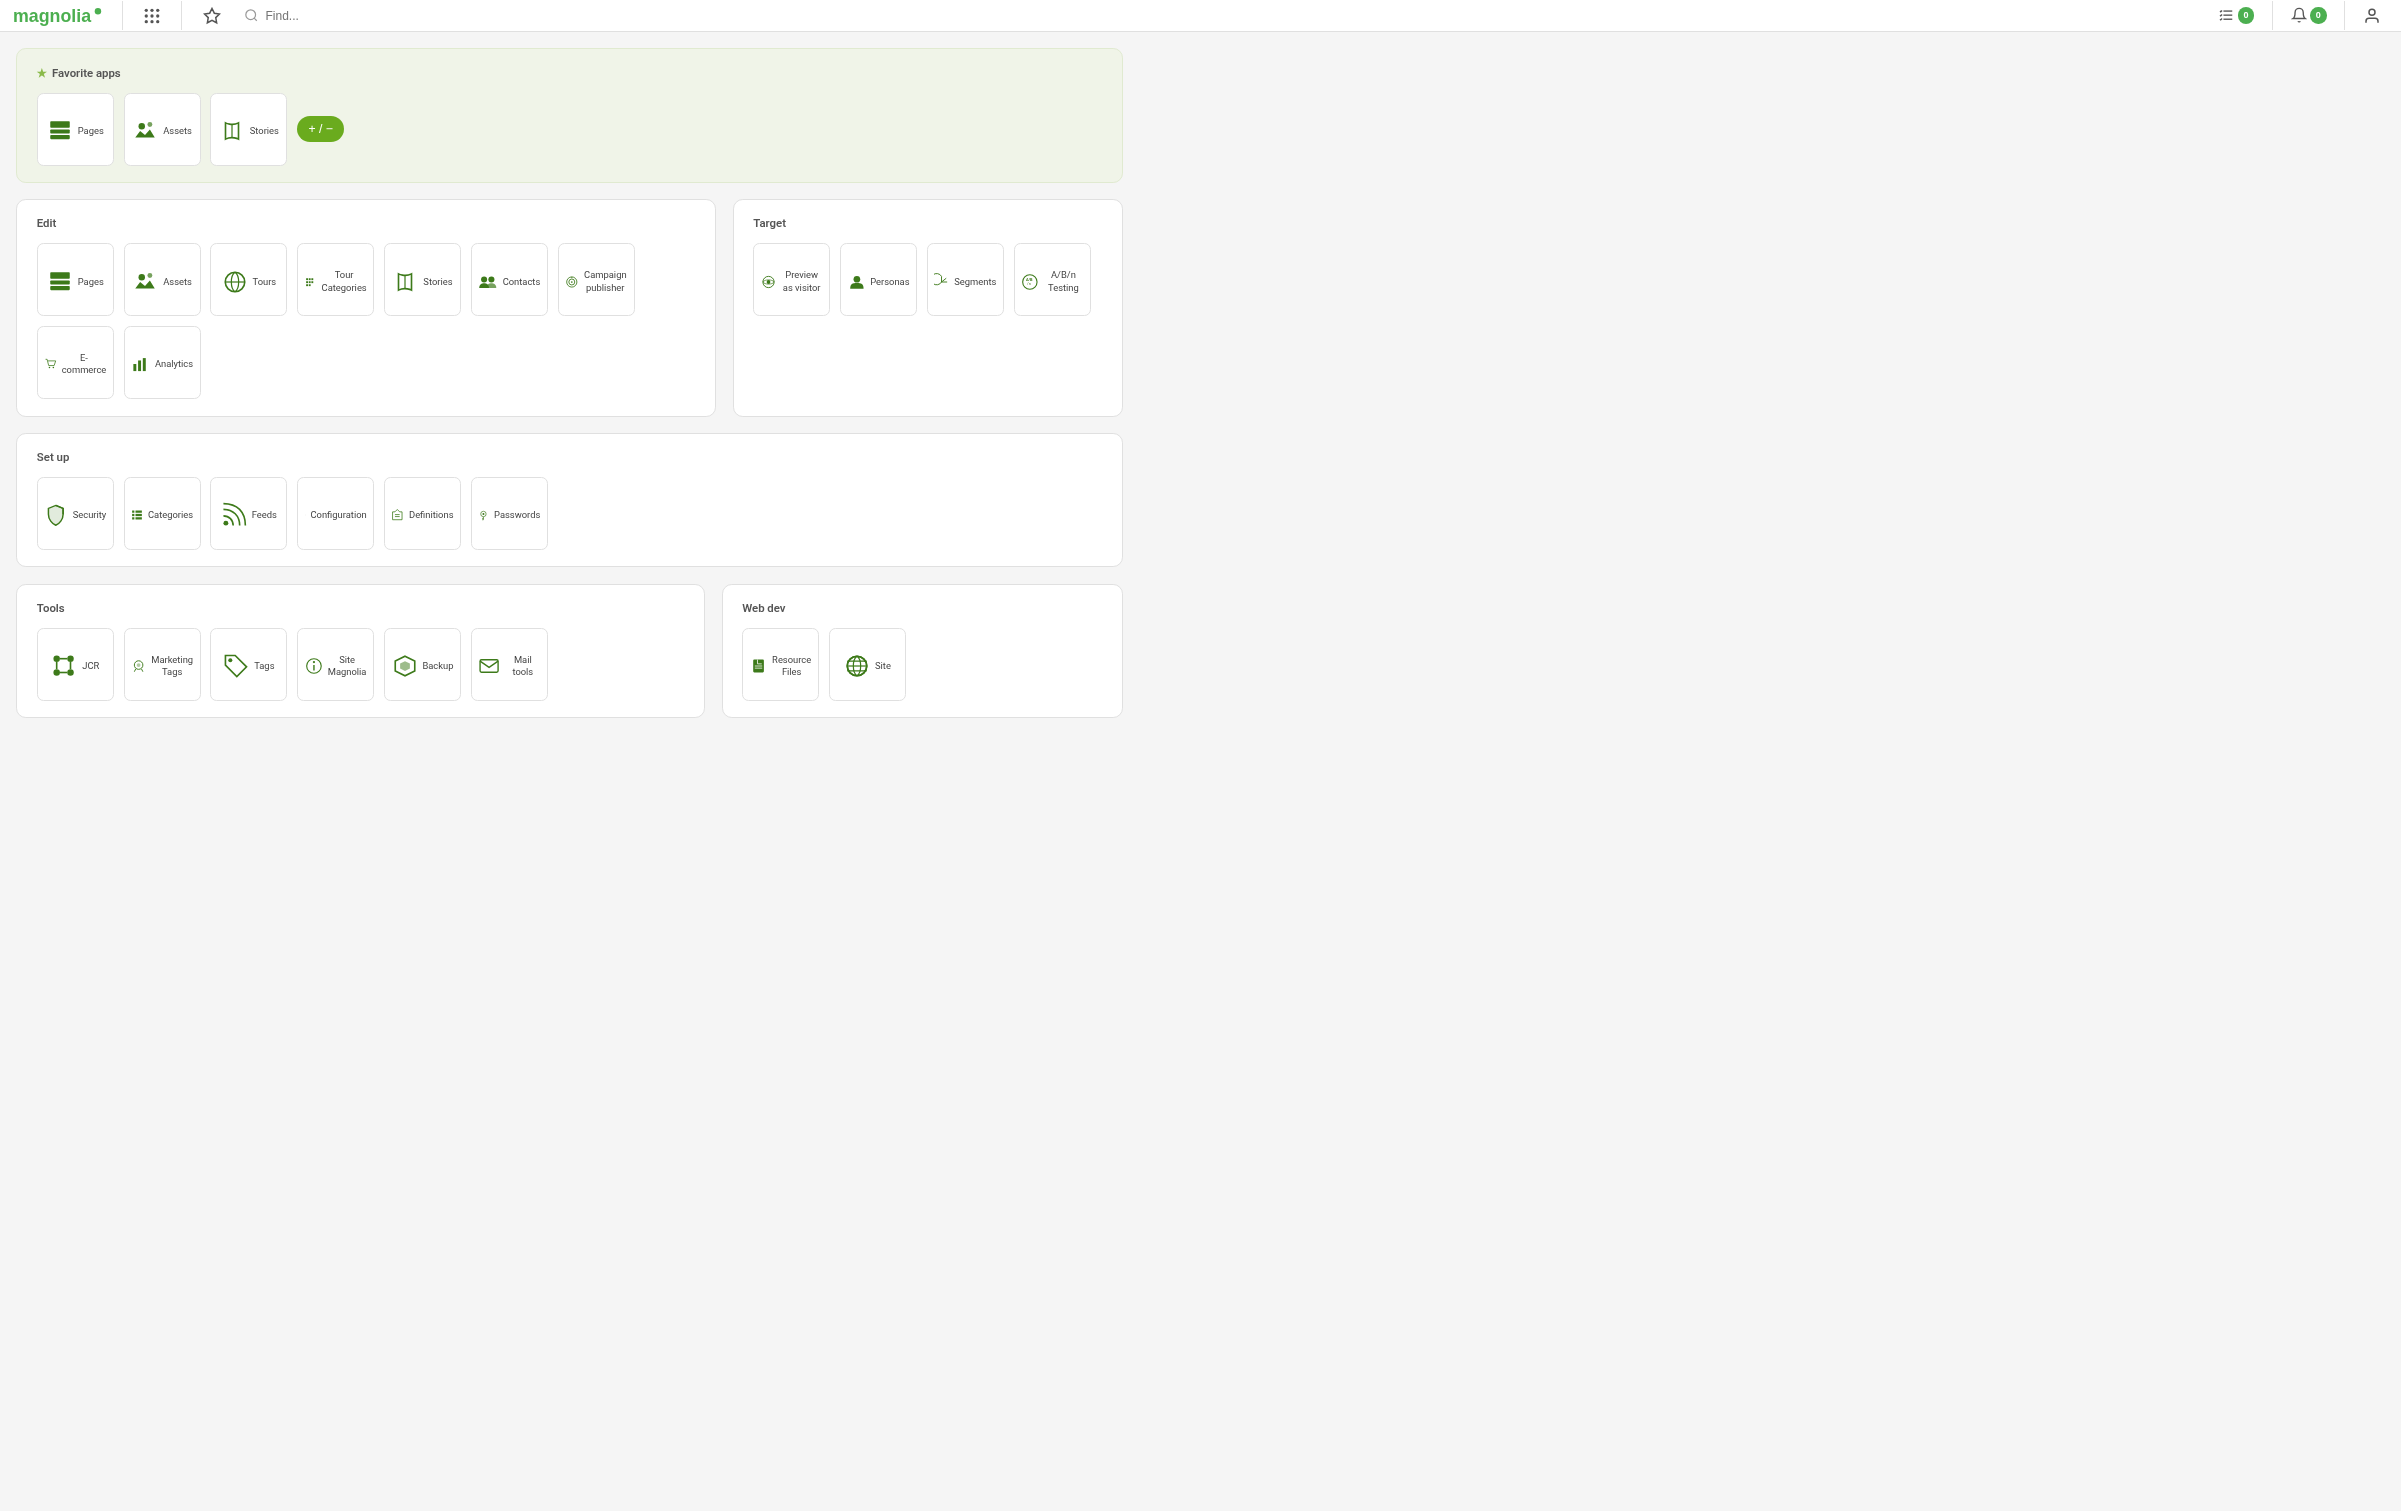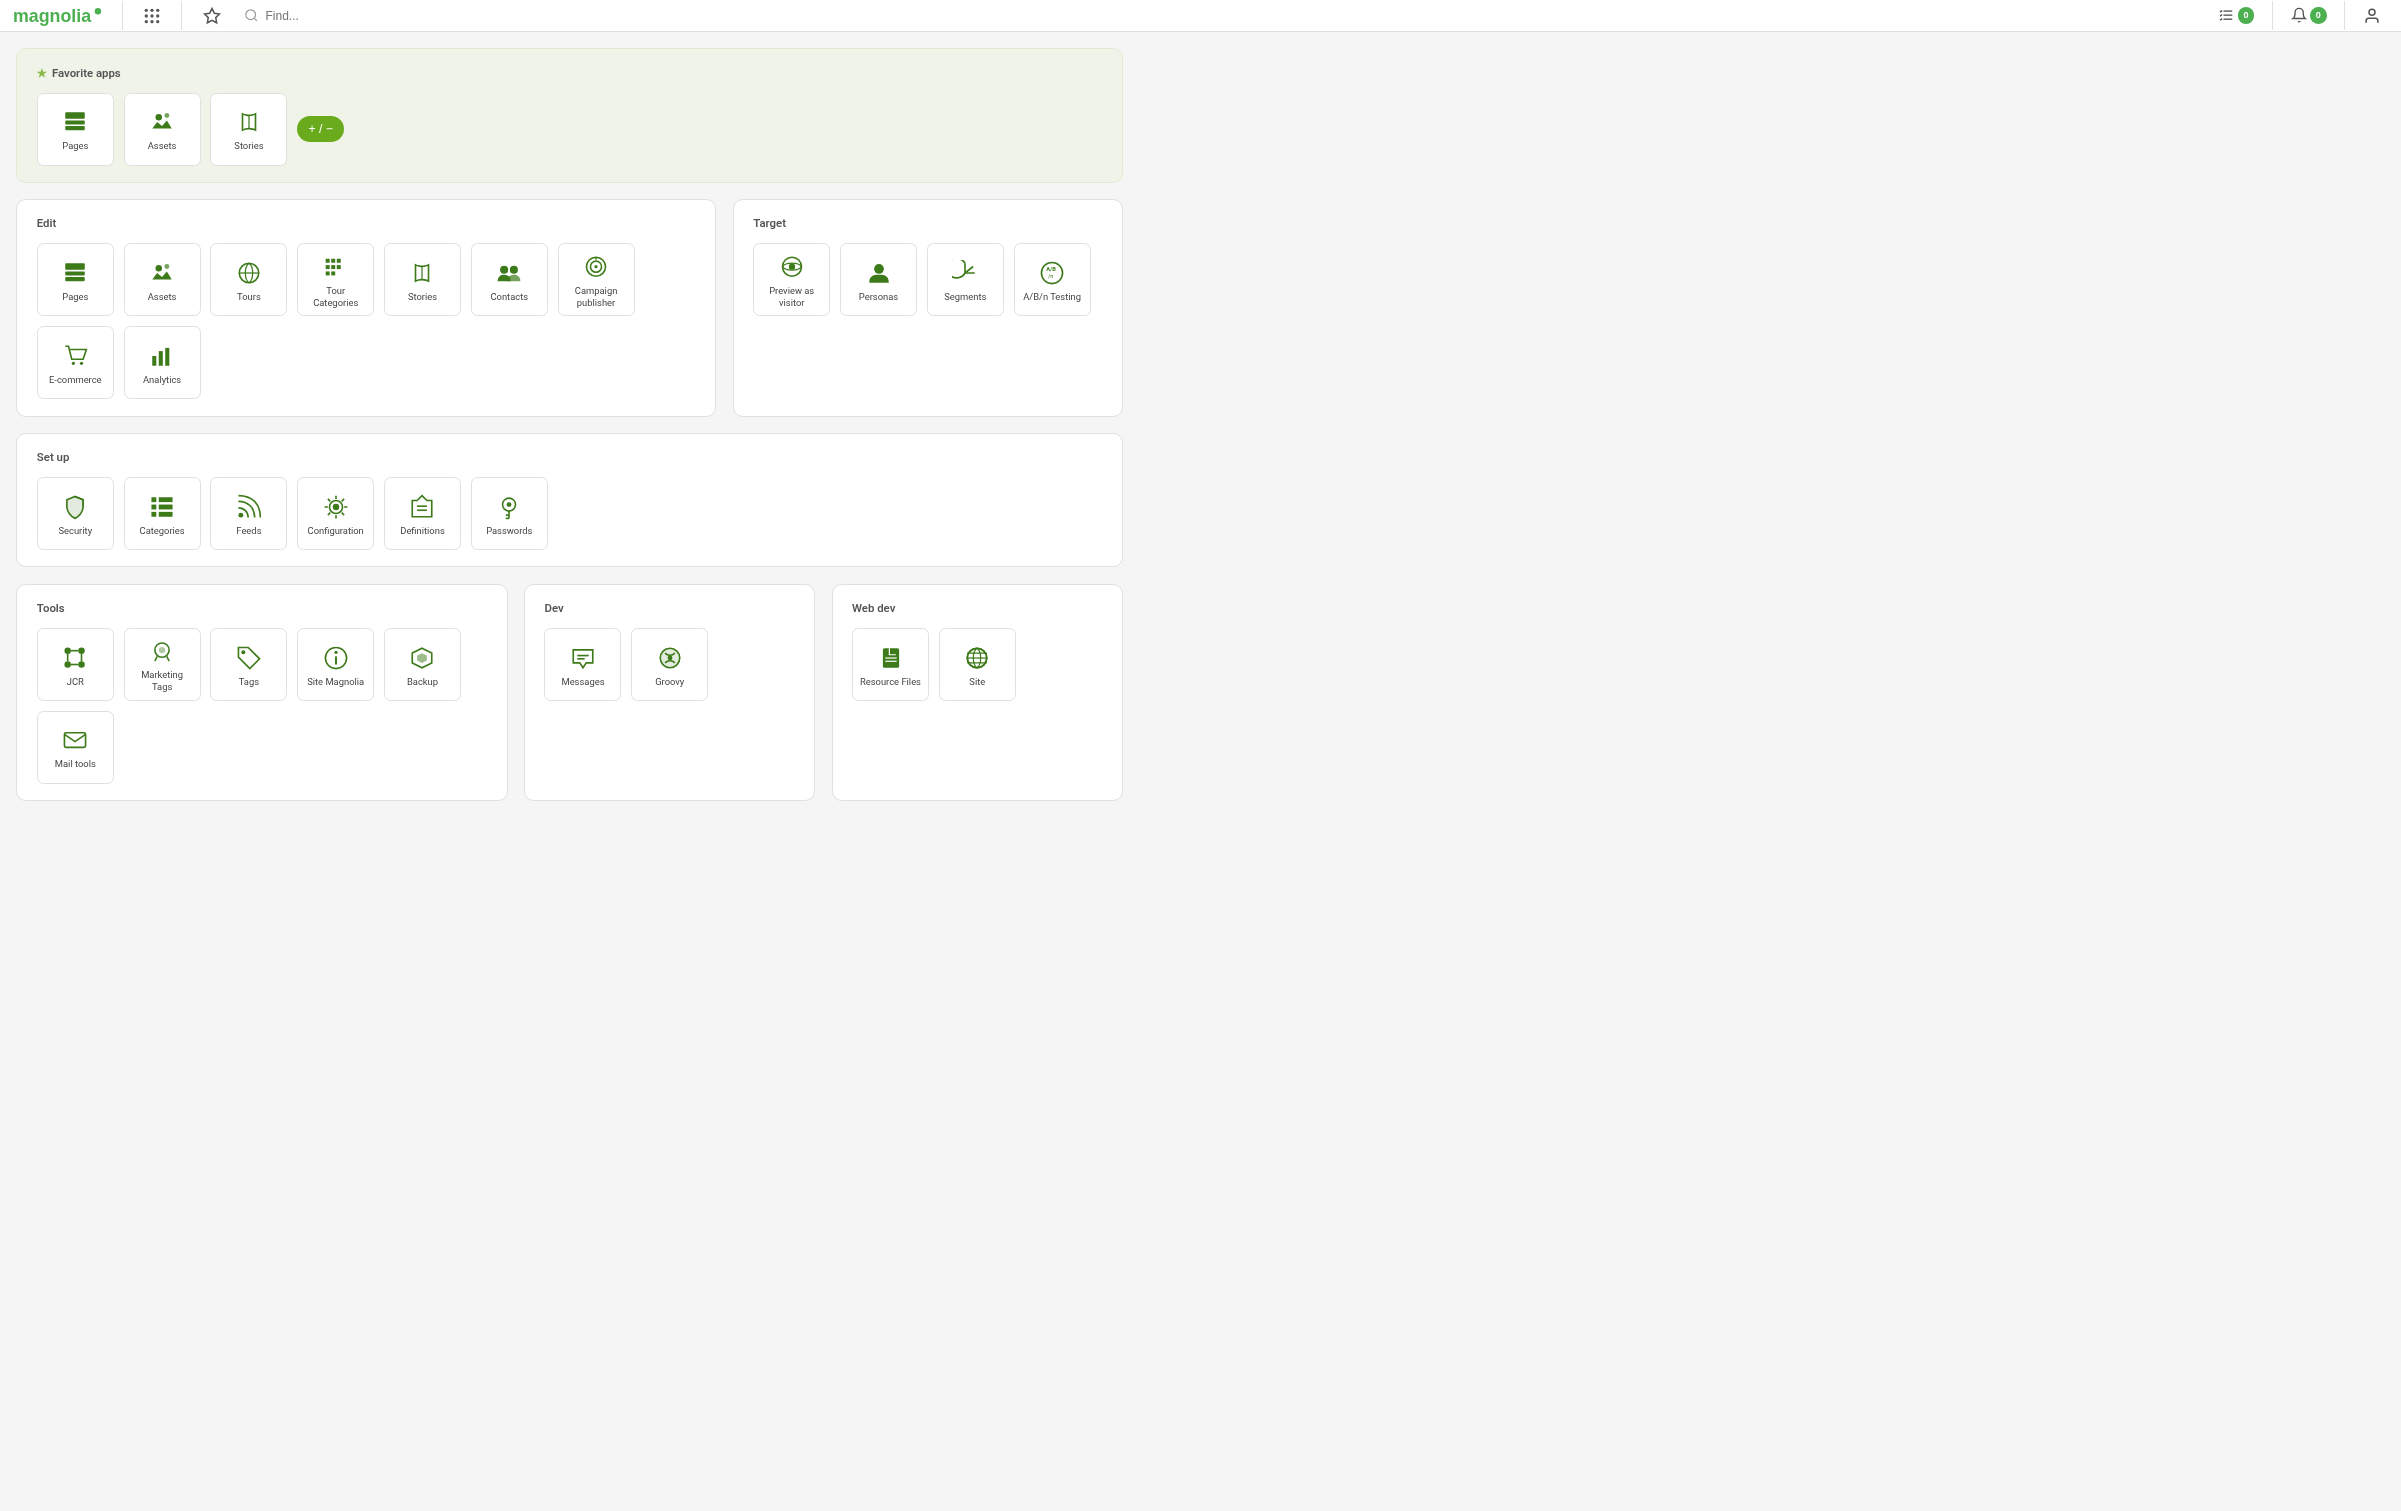--- a/index.html
+++ b/index.html
@@ -113,21 +113,20 @@
     .section-title .star { color: #8aba4a; }
 
     
     .app-grid {
       display: flex;
       flex-wrap: wrap;
       gap: 9.8px;
     }
     .app-tile {
       display: flex;
-      flex-direction: column;
       align-items: center;
       justify-content: center;
       width: 77px;
       height: 73px;
       background: #fff;
       border-radius: 6.5px;
       border: 0.8px solid #e0e0e0;
       cursor: pointer;
       padding: 9.8px 6.5px 6.5px;
       gap: 4.9px;
@@ -574,45 +573,20 @@
         <div class="app-tile">
           <svg class="svg-icon" viewBox="0 0 32 32" fill="none">
             <rect x="3" y="7" width="26" height="18" rx="2" stroke="#3d7a1a" stroke-width="2" fill="none"></rect>
             <polyline points="3,9 16,18 29,9" stroke="#3d7a1a" stroke-width="2" fill="none"></polyline>
           </svg>
           <span class="app-tile-label">Mail tools</span>
         </div>
       </div>
     </div>
 
-    <div class="panel panel-dev">
-      <div class="panel-title">Dev</div>
-      <div class="app-grid">
-
-        <div class="app-tile">
-          <svg class="svg-icon" viewBox="0 0 32 32" fill="none">
-            <path d="M4 6 L28 6 L28 22 L20 22 L16 28 L12 22 L4 22 Z" stroke="#3d7a1a" stroke-width="2" fill="none"></path>
-            <line x1="9" y1="13" x2="23" y2="13" stroke="#3d7a1a" stroke-width="2"></line>
-            <line x1="9" y1="17" x2="18" y2="17" stroke="#3d7a1a" stroke-width="2"></line>
-          </svg>
-          <span class="app-tile-label">Messages</span>
-        </div>
-
-        <div class="app-tile">
-          <svg class="svg-icon" viewBox="0 0 32 32" fill="none">
-            <circle cx="16" cy="16" r="12" fill="#3d7a1a" opacity="0.15"></circle>
-            <circle cx="16" cy="16" r="12" stroke="#3d7a1a" stroke-width="2" fill="none"></circle>
-            <path d="M10 10 C10 10 16 16 22 10" stroke="#3d7a1a" stroke-width="2" fill="none"></path>
-            <path d="M10 22 C10 22 16 16 22 22" stroke="#3d7a1a" stroke-width="2" fill="none"></path>
-            <circle cx="16" cy="16" r="3" fill="#3d7a1a"></circle>
-          </svg>
-          <span class="app-tile-label">Groovy</span>
-        </div>
-      </div>
-    </div>
 
     <div class="panel panel-webdev">
       <div class="panel-title">Web dev</div>
       <div class="app-grid">
 
         <div class="app-tile">
           <svg class="svg-icon" viewBox="0 0 32 32" fill="none">
             <rect x="6" y="4" width="20" height="24" rx="2" fill="#3d7a1a"></rect>
             <path d="M14 4 L14 12 L22 12" fill="none" stroke="#fff" stroke-width="1.5"></path>
             <line x1="9" y1="16" x2="23" y2="16" stroke="#fff" stroke-width="1.5"></line>

